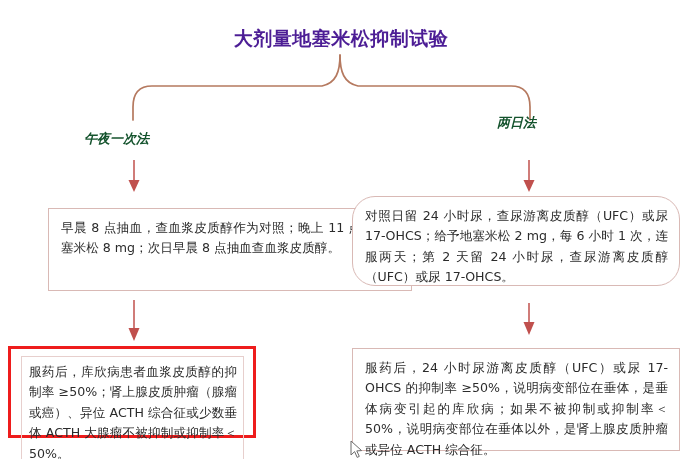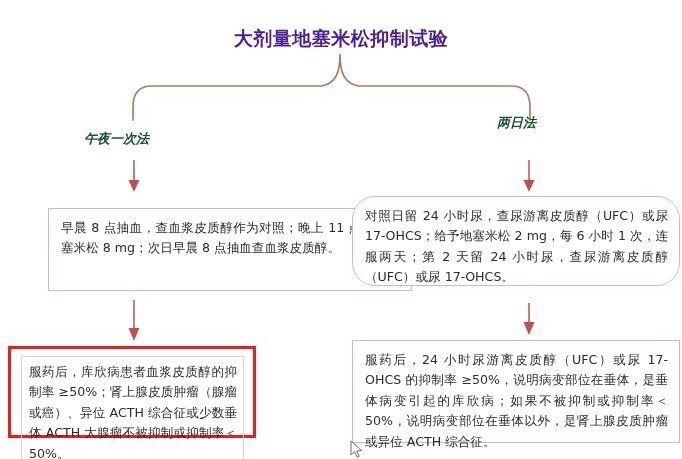--- a/index.html
+++ b/index.html
@@ -76,21 +76,21 @@
     border: 0;
   }
   .box.highlight .box-inner {
     border: 1px solid #e7cfcd;
     padding: 5px 6px 5px 7px;
   }
 
   #box-left-top    { left: 8px;   top: 208px; width: 364px; height: 83px; margin-left: 40px; }
   #box-right-top   { left: 352px; top: 196px; width: 328px; height: 90px; border-radius: 23px; }
   #box-left-bottom { left: 8px;   top: 346px; width: 248px; height: 92px; }
-  #box-right-bottom{ left: 352px; top: 340px; width: 328px; height: 103px; }
+  #box-right-bottom{ left: 352px; top: 348px; width: 328px; height: 103px; }
 
   
   .cursor {
     position: absolute;
     left: 350px;
     top: 440px;
     width: 14px;
     height: 19px;
   }
 </style>

